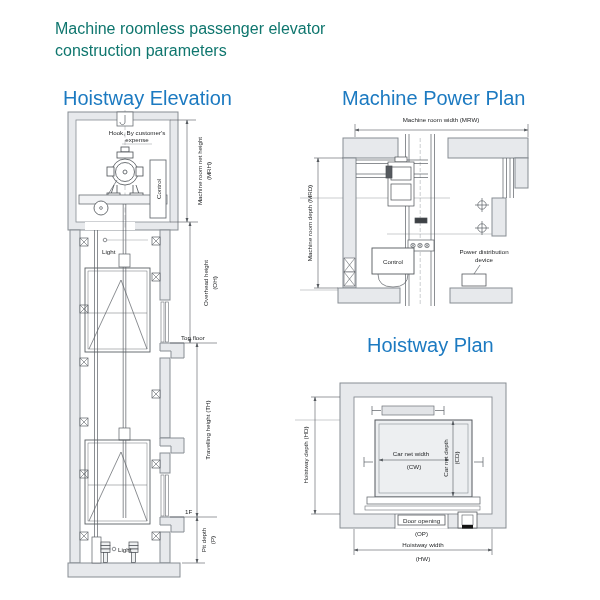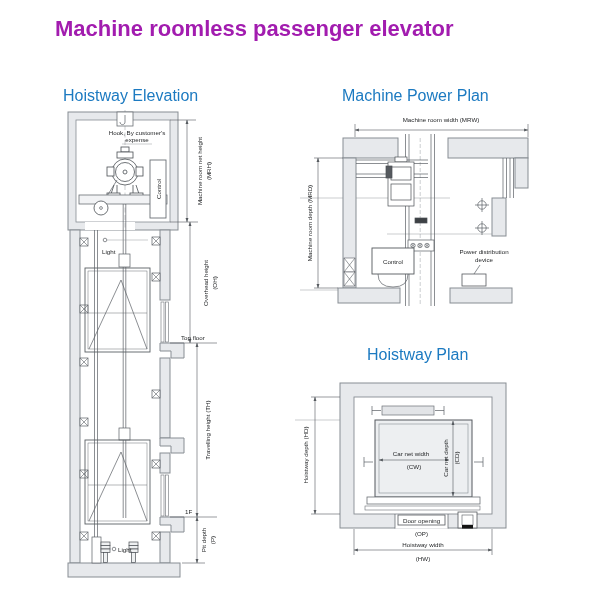--- a/index.html
+++ b/index.html
@@ -1,37 +1,38 @@
 <!DOCTYPE html>
 <html><head>
 <meta charset="utf-8">
 <style>
 *{margin:0;padding:0;box-sizing:border-box}
 html,body{width:600px;height:600px}
 body{background:#fff;font-family:"Liberation Sans",sans-serif;position:relative;overflow:hidden}
 .abs{position:absolute}
-.page-title{font-size:22px;font-weight:bold;color:#a21caf;line-height:22px}
-.sec-title{font-size:16px;color:#1c7ac1}
+.page-title{font-size:16px;font-weight:normal;color:#0f766e;line-height:22px}
+.sec-title{font-size:20px;color:#1c7ac1}
 svg text{font-family:"Liberation Sans",sans-serif;fill:#26282a}
 .t6{font-size:6.2px}
 .w{fill:#e7e9ec;stroke:#878d93;stroke-width:1}
 .ln{stroke:#5a5f64;stroke-width:0.7;fill:none}
 .dim{stroke:#55595e;stroke-width:0.6;fill:none}
 .thin{stroke:#8a9096;stroke-width:0.45;fill:none}
 </style>
 </head>
 <body>
 
 <div class="abs page-title" style="left:55px;top:18px">
   <div>Machine roomless passenger elevator</div>
+  <div>construction parameters</div>
 </div>
 
 <div class="abs sec-title" style="left:63px;top:87px">Hoistway Elevation</div>
 <div class="abs sec-title" style="left:342px;top:87px">Machine Power Plan</div>
-<div class="abs sec-title" style="left:367px;top:346px">Hoistway Plan</div>
+<div class="abs sec-title" style="left:367px;top:334px">Hoistway Plan</div>
 
 <svg class="abs" style="left:55px;top:108px" width="170" height="470" viewBox="0 0 170 470">
   <defs>
     <marker id="aE" markerWidth="7" markerHeight="6" refX="6.5" refY="3" orient="auto-start-reverse">
       <path d="M0,0.6 L7,3 L0,5.4 z" fill="#55595e"></path>
     </marker>
     <g id="bkE">
         <rect width="8" height="8" fill="#fff" stroke="#5a5f64" stroke-width="0.7"></rect>
         <path d="M0,0 L8,8 M8,0 L0,8" stroke="#5a5f64" stroke-width="0.6"></path>
       </g>

